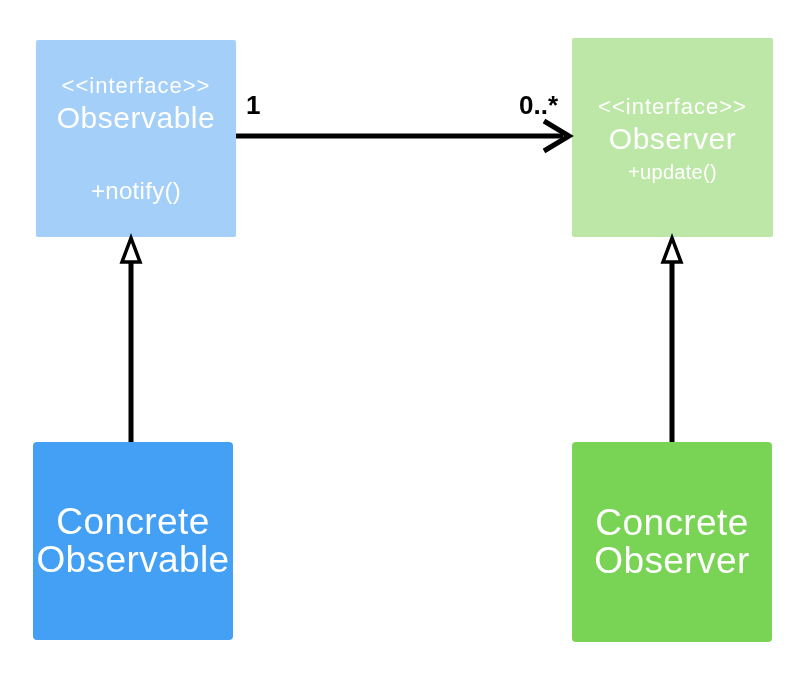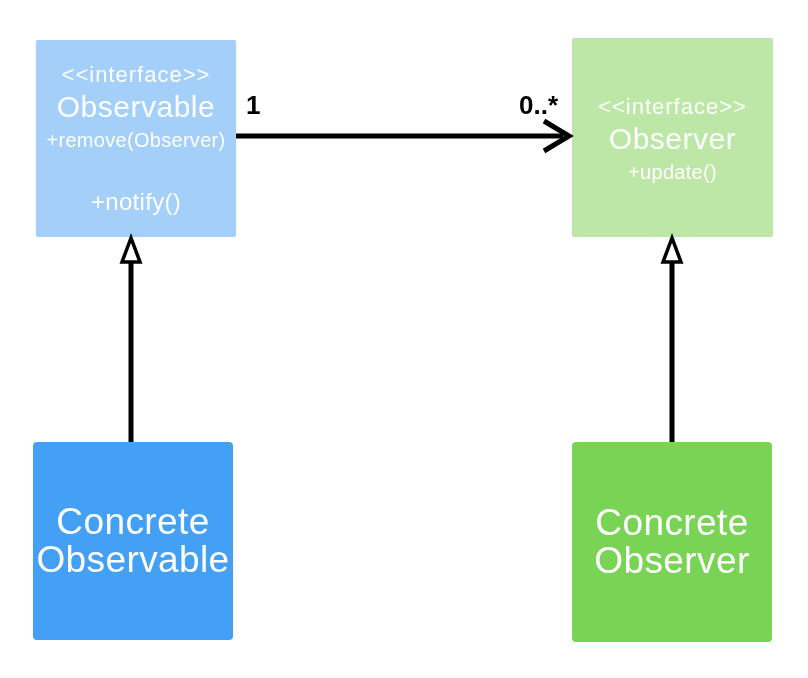--- a/index.html
+++ b/index.html
@@ -89,21 +89,20 @@
   }
 </style>
 </head>
 <body>
 
 <div id="canvas">
 
   <div class="uml-box" id="box-observable-interface">
     <div class="stereotype">&lt;&lt;interface&gt;&gt;</div>
     <div class="class-name">Observable</div>
-    <div class="method">+remove(Observer)</div>
     <div class="method method-large">+notify()</div>
   </div>
 
   <div class="uml-box" id="box-observer-interface">
     <div class="stereotype">&lt;&lt;interface&gt;&gt;</div>
     <div class="class-name">Observer</div>
     <div class="method">+update()</div>
   </div>
 
   <div class="uml-box" id="box-concrete-observable">

